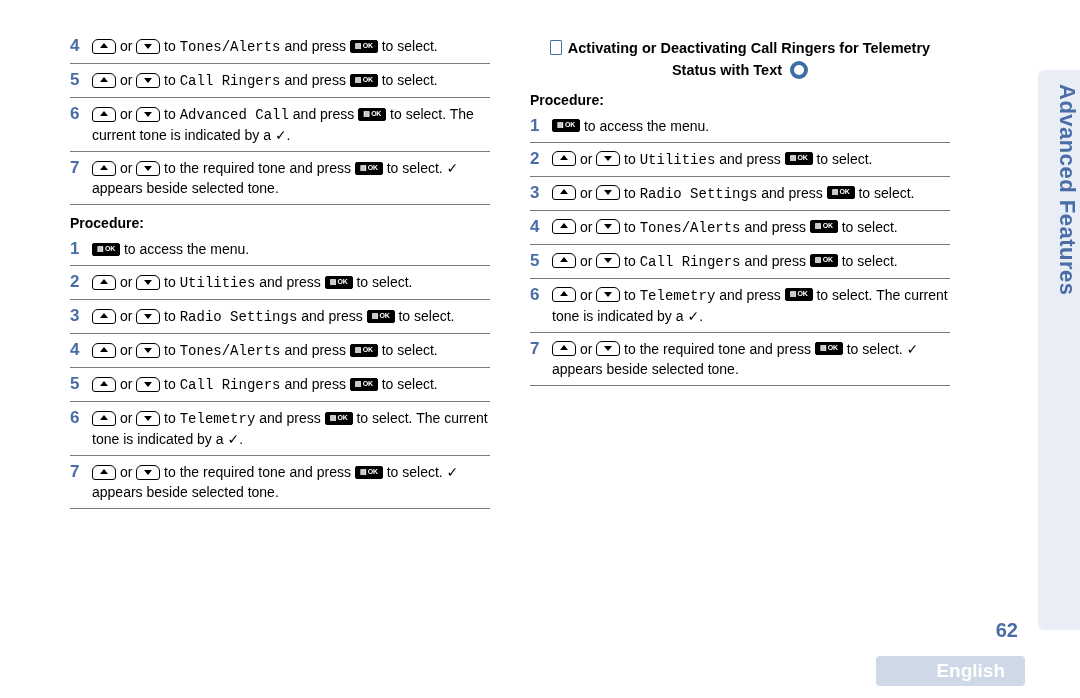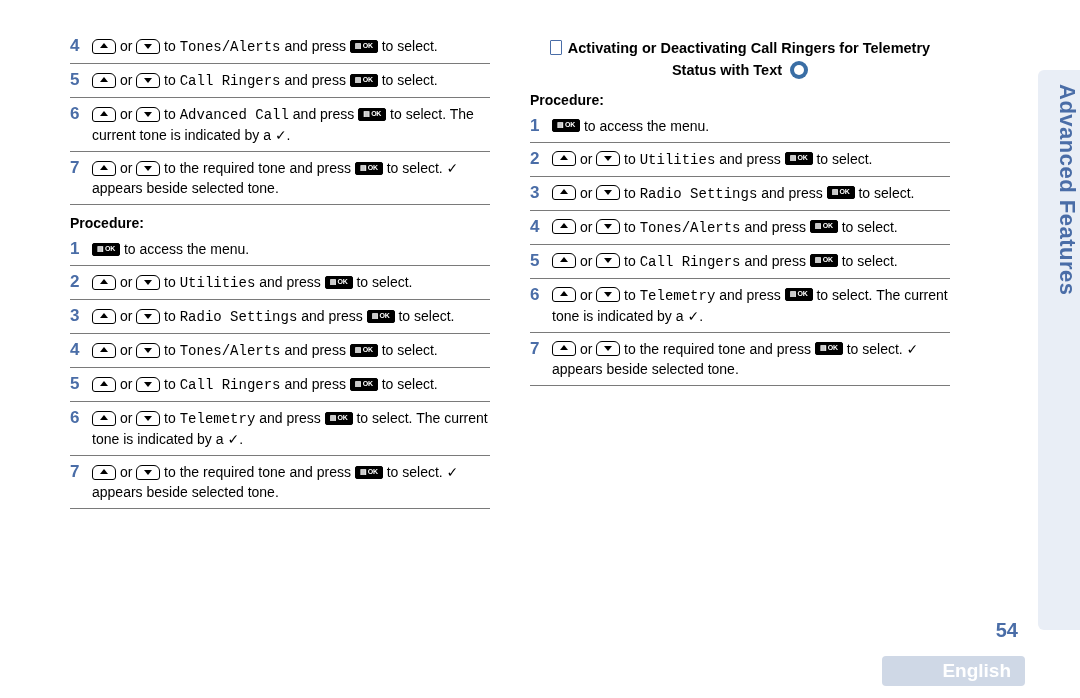--- a/index.html
+++ b/index.html
@@ -160,21 +160,21 @@
     font-weight: bold;
   }
   .lang {
     position: absolute;
     right: 55px;
     bottom: 12px;
     background: #cfd8e6;
     color: #fff;
     font-size: 19px;
     font-weight: bold;
-    padding: 4px 14px 4px 60px;
+    padding: 4px 20px 4px 60px;
     border-radius: 4px;
   }
 </style>
 </head>
 <body>
 
 <div class="page">
   <div class="col" id="colA">
       <div class="step-row">
         <div class="step-num">4</div>
@@ -250,14 +250,14 @@
         <div class="step-body"><span class="key key-up"></span> or <span class="key key-down"></span> to <span class="mono">Telemetry</span> and press <span class="key key-ok">▤ OK</span> to select. The current tone is indicated by a ✓.</div>
       </div>
       <div class="step-row">
         <div class="step-num">7</div>
         <div class="step-body"><span class="key key-up"></span> or <span class="key key-down"></span> to the required tone and press <span class="key key-ok">▤ OK</span> to select. ✓ appears beside selected tone.</div>
       </div>
     </div>
 </div>
 
 <div class="side-tab">Advanced Features</div>
-<div class="page-num">54</div>
+<div class="page-num">62</div>
 <div class="lang">English</div>
 
 </body></html>

